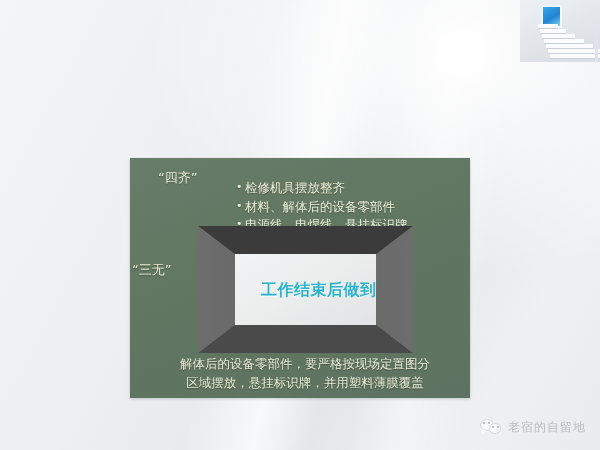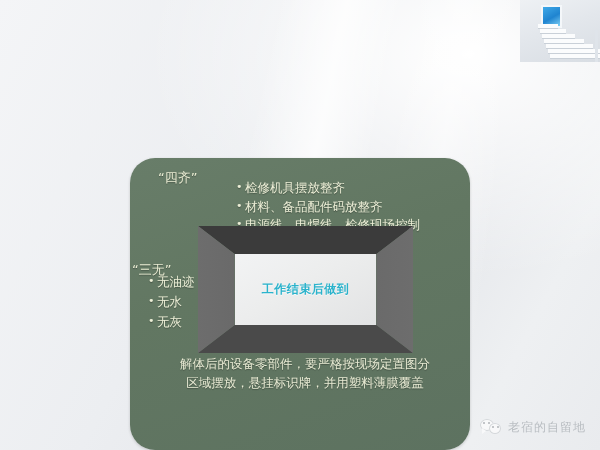--- a/index.html
+++ b/index.html
@@ -88,24 +88,23 @@
     height: 32px;
     background: #dfe4ea;
   }
 
   
   #green-panel {
     position: absolute;
     left: 130px;
     top: 158px;
     width: 340px;
-    height: 292px;
+    height: 240px;
     background: linear-gradient(160deg, #687d69 0%, #627762 40%, #5d7260 100%);
     box-shadow: 0 1px 3px rgba(0,0,0,.18);
-    border-radius: 25px;
   }
 
   .label-quote {
     position: absolute;
     color: #e9ebd2;
     font-size: 13px;
     line-height: 16px;
     white-space: nowrap;
     text-shadow: 0 1px 1px rgba(0,0,0,.28);
   }
@@ -187,23 +186,23 @@
     width: 66%;
     height: 56%;
     background: linear-gradient(150deg, #f2f3f4 0%, #eceded 45%, #e2e3e4 100%);
   }
   #center-text {
     position: absolute;
     left: 0;
     top: 50%;
     transform: translateY(-50%);
     width: 100%;
-    text-align: center;
+    text-align: right;
     color: #2ab3cc;
-    font-size: 12px;
+    font-size: 16px;
     line-height: 23px;
     font-weight: 700;
     letter-spacing: .5px;
     text-shadow: 0 1px 0 rgba(255,255,255,.6);
   }
   #center-text div { white-space: nowrap; }
 
   
   #panel-caption {
     position: absolute;
@@ -303,32 +302,27 @@
       <div class="rail"></div>
     </div>
   </div>
 
   <div id="green-panel">
 
     <div class="label-quote" id="label-siqi">“四齐”</div>
 
     <ul class="bullets" id="bullets-siqi">
       <li>检修机具摆放整齐</li>
-      <li>材料、备品配件码放整齐</li>
-      <li>电源线、电焊线、检修现场控制</li>
+      <li>材料、解体后的设备零部件</li>
+      <li>电源线、电焊线、悬挂标识牌</li>
       <li>拆下的零部件排放整齐</li>
     </ul>
 
     <div class="label-quote" id="label-sanwu">“三无”</div>
 
-    <ul class="bullets" id="bullets-sanwu">
-      <li>无油迹</li>
-      <li>无水</li>
-      <li>无灰</li>
-    </ul>
 
     <div id="frame">
       <div class="bevel bev-top"></div>
       <div class="bevel bev-bottom"></div>
       <div class="bevel bev-left"></div>
       <div class="bevel bev-right"></div>
       <div id="frame-inner">
         <div id="center-text">
           <div>工作结束后做到</div>
         </div>

